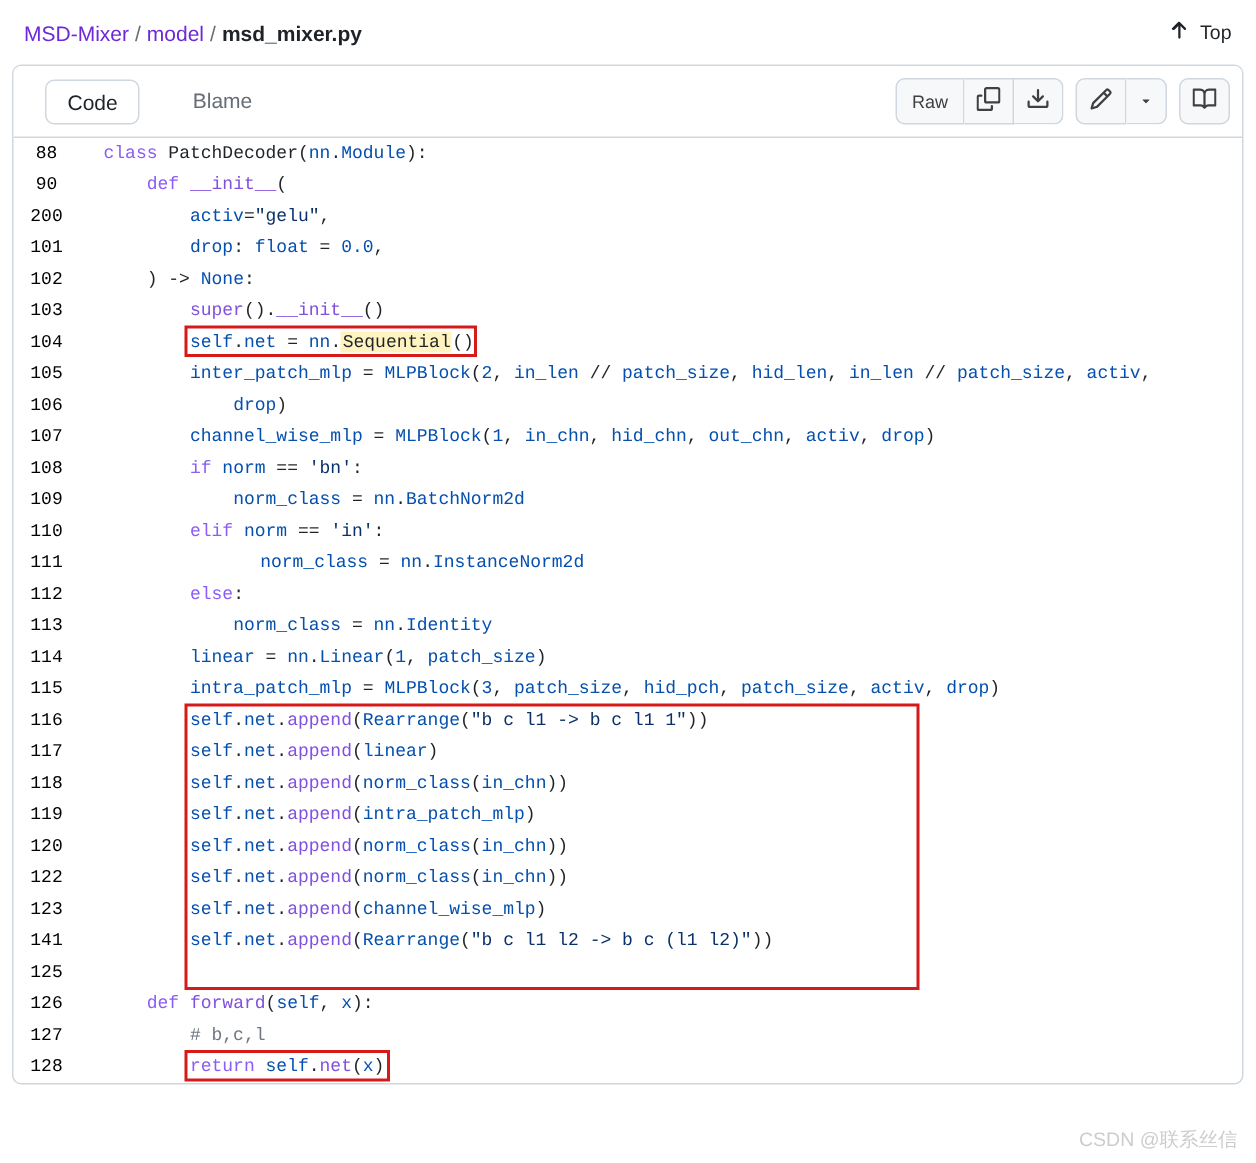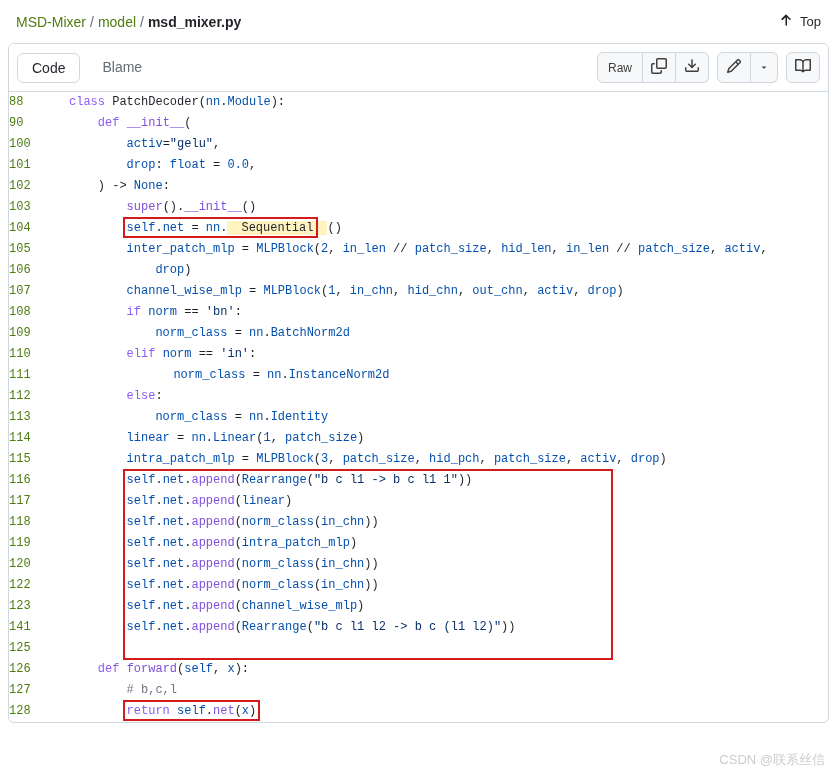--- a/index.html
+++ b/index.html
@@ -1,46 +1,46 @@
 <!DOCTYPE html>
 <html><head>
 <meta charset="utf-8">
 <style>
 * { box-sizing: border-box; margin: 0; padding: 0; }
 body { font-family: -apple-system, BlinkMacSystemFont, "Segoe UI", Helvetica, Arial, sans-serif; font-size: 14px; color: #1f2328; background: #fff; width: 837px; }
 .breadcrumb { padding: 12px 16px 8px; display: flex; align-items: center; justify-content: space-between; }
 .breadcrumb-path { display: flex; align-items: center; gap: 4px; }
-.breadcrumb-path a { color: #4d7c0f; text-decoration: none; }
+.breadcrumb-path a { color: #6d28d9; text-decoration: none; }
 .breadcrumb-path .sep { color: #656d76; }
 .breadcrumb-path .current { font-weight: 600; color: #1f2328; }
 .top-link { display: flex; align-items: center; gap: 6px; color: #1f2328; cursor: pointer; font-size: 13px; }
 .code-box { border: 1px solid #d0d7de; border-radius: 6px; margin: 4px 8px 12px; overflow: hidden; }
 .code-toolbar { display: flex; align-items: center; justify-content: space-between; padding: 8px; border-bottom: 1px solid #d0d7de; background: #fff; }
 .tab-group { display: flex; gap: 8px; }
-.tab { padding: 6px 14px; border-radius: 6px; font-size: 14px; cursor: pointer; color: #656d76; }
+.tab { padding: 6px 14px; border-radius: 6px; font-size: 14px; cursor: pointer; color: #656d76; margin-left: 13px; }
 .tab.active { border: 1px solid #d0d7de; color: #1f2328; font-weight: 500; background: #fff; }
 .toolbar-right { display: flex; align-items: center; gap: 4px; }
 .btn { border: 1px solid #d0d7de; background: #f6f8fa; padding: 5px 10px; border-radius: 6px; font-size: 12px; cursor: pointer; color: #404040; display: flex; align-items: center; }
 .btn-group { display: flex; }
 .btn-group .btn:first-child { border-top-right-radius: 0; border-bottom-right-radius: 0; }
 .btn-group .btn:not(:first-child):not(:last-child) { border-radius: 0; border-left: 0; }
 .btn-group .btn:last-child { border-top-left-radius: 0; border-bottom-left-radius: 0; border-left: 0; }
 .btn-icon { padding: 5px 8px; }
 .code-area { font-family: ui-monospace, SFMono-Regular, Consolas, "Liberation Mono", Menlo, monospace; font-size: 12px; line-height: 21px; }
 .code-line { display: flex; }
-.ln { width: 60px; text-align: left; padding-right: 16px; color: #4d7c0f; user-select: none; flex-shrink: 0; }
+.ln { width: 60px; text-align: center; padding-right: 16px; color: #000000; user-select: none; flex-shrink: 0; }
 .cl { white-space: pre; flex: 1; position: relative; }
 .k { color: #8b5cf6; }
 .s { color: #0a3069; }
 .fn { color: #8250df; }
 .n { color: #0550ae; }
 .c { color: #6e7781; }
 .self { color: #0550ae; }
 .hl-box { position: absolute; border: 2px solid #d61a1a; pointer-events: none; }
-.hl-word { background: #fff3bf; padding: 0 14px; }
+.hl-word { background: #fff3bf; padding: 0 1px; }
 .watermark { position: fixed; bottom: 6px; right: 12px; color: #c0c0c0; font-size: 13px; opacity: 0.8; pointer-events: none; }
 svg { fill: currentColor; }
 </style>
 </head>
 <body>
 
 <div class="breadcrumb">
   <div class="breadcrumb-path">
     <a>MSD-Mixer</a>
     <span class="sep">/</span>
@@ -101,21 +101,21 @@
   <div class="code-area" id="code-area">
       <div class="code-line">
         <div class="ln">88</div>
         <div class="cl"><span style="position: relative;"><span class="k">class </span><span>PatchDecoder</span><span>(</span><span class="self">nn</span><span>.</span><span class="self">Module</span><span>):</span></span></div>
       </div>
       <div class="code-line">
         <div class="ln">90</div>
         <div class="cl">    <span style="position: relative;"><span class="k">def </span><span class="fn">__init__</span><span>(</span></span></div>
       </div>
       <div class="code-line">
-        <div class="ln">100</div>
+        <div class="ln">200</div>
         <div class="cl">        <span style="position: relative;"><span class="self">activ</span><span>=</span><span class="s">"gelu"</span><span>,</span></span></div>
       </div>
       <div class="code-line">
         <div class="ln">101</div>
         <div class="cl">        <span style="position: relative;"><span class="self">drop</span><span>: </span><span class="self">float</span><span> = </span><span class="n">0.0</span><span>,</span></span></div>
       </div>
       <div class="code-line">
         <div class="ln">102</div>
         <div class="cl">    <span style="position: relative;"><span>) -&gt; </span><span class="n">None</span><span>:</span></span></div>
       </div>

